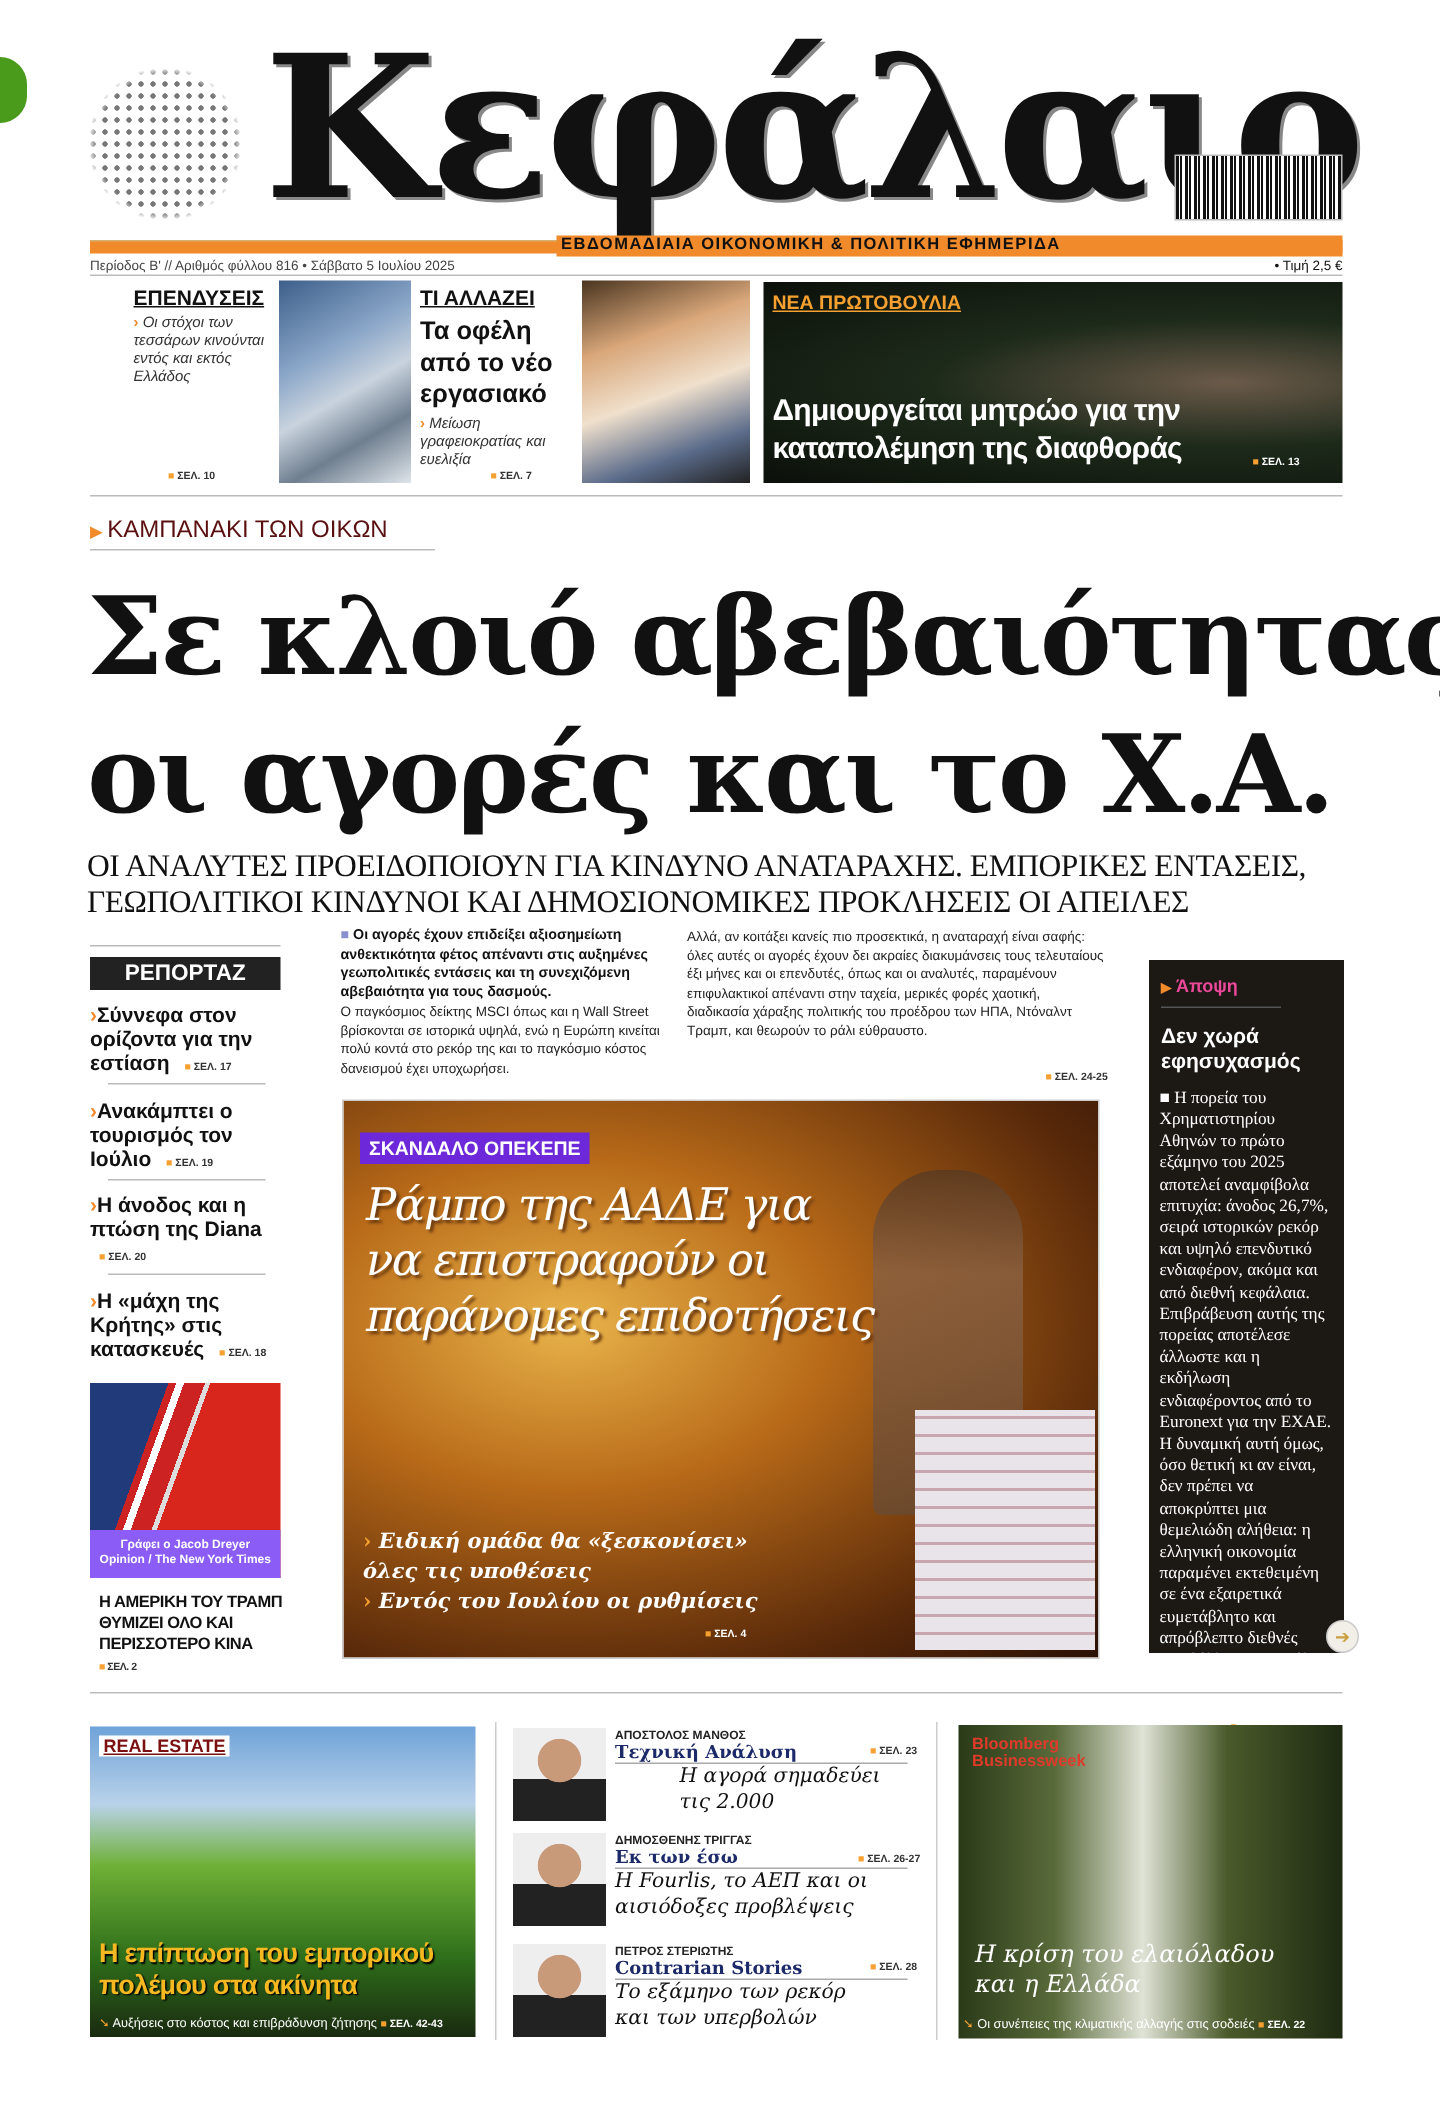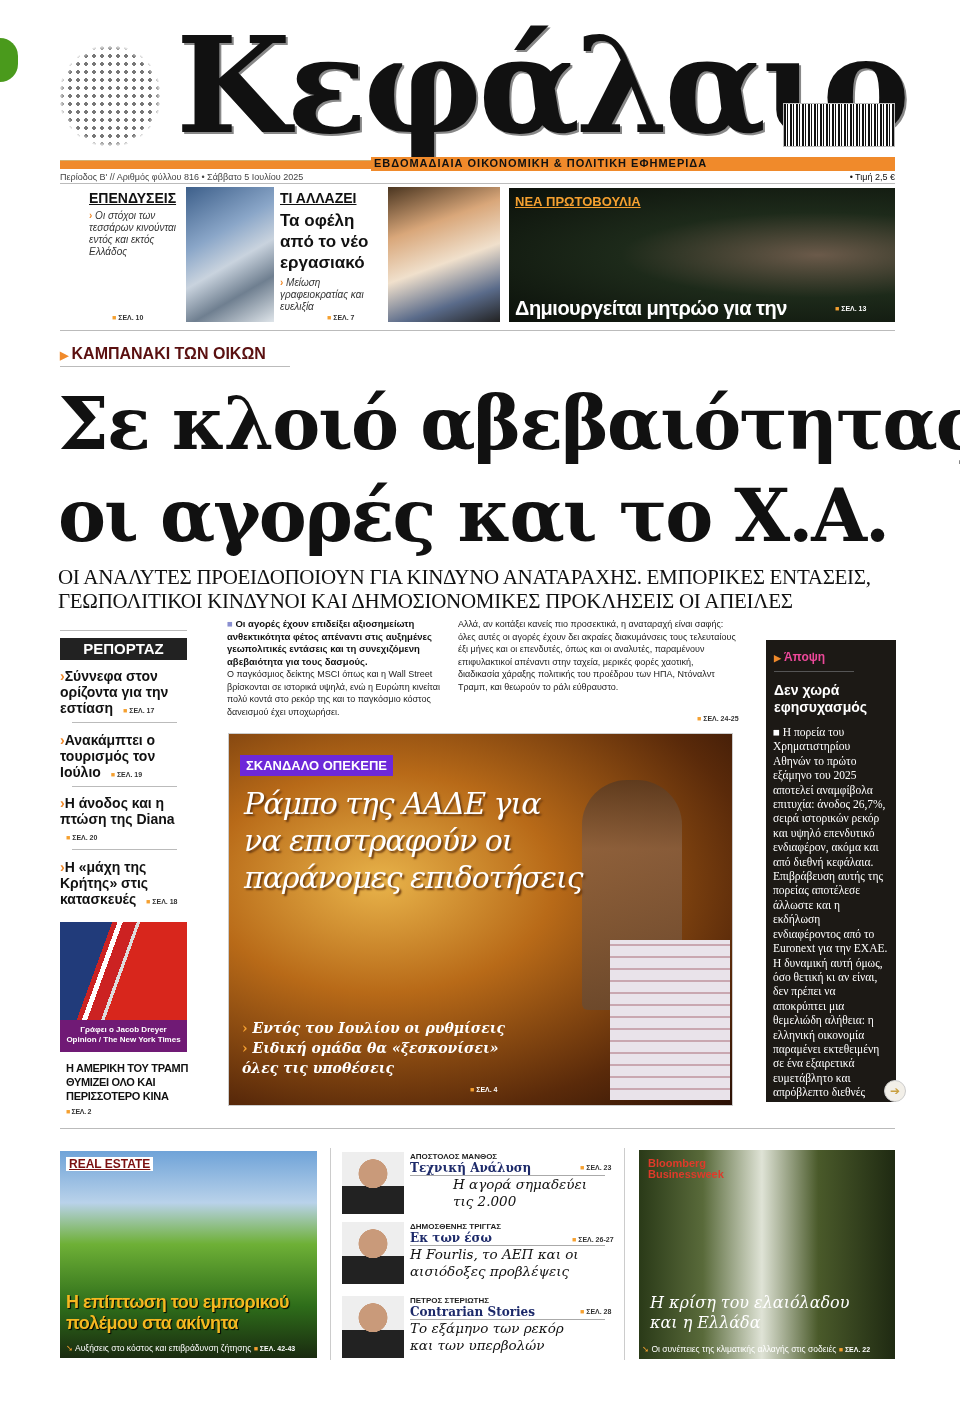--- a/index.html
+++ b/index.html
@@ -27,31 +27,31 @@
   .sel::before { content: "■ "; color: #f5a030; }
   .photo { overflow: hidden; }
   .photo-bank { left: 186px; top: 187px; width: 88px; height: 135px; background: linear-gradient(150deg,#3d5f8a 0%,#8aa6c8 35%,#c9d3de 55%,#6f7f90 75%,#dfe5ea 100%); }
   .photo-office { left: 388px; top: 187px; width: 112px; height: 135px; background: linear-gradient(160deg,#4a3520 0%,#d9a77a 30%,#f0e0cc 55%,#5a6b8a 80%,#222 100%); }
   .banner-pm { left: 509px; top: 188px; width: 386px; height: 134px; background: radial-gradient(ellipse at 80% 50%, #6b5a4a 0%, #1d2a1a 45%, #0b100a 100%); }
   .banner-kicker { left: 515px; top: 194px; font-size: 13px; font-weight: bold; color: #f5a030; text-decoration: underline; }
   .banner-h { left: 515px; top: 262px; font-size: 20px; font-weight: bold; color: #fff; line-height: 25px; letter-spacing: -0.5px; }
   .banner-sel { left: 835px; top: 305px; color: #fff; }
   .banner-sel.sel { color: #fff; }
   
-  .section-kicker { left: 60px; top: 345px; font-size: 16px; font-weight: bold; color: #5a1010; }
+  .section-kicker { left: 60px; top: 345px; font-size: 16px; font-weight: normal; color: #5a1010; }
   .section-kicker::before { content: "▶ "; color: #f08a2b; font-size: 11px; }
   .main-h { left: 58px; top: 378px; font-family: "DejaVu Serif", serif; font-weight: bold; font-size: 72px; line-height: 92px; letter-spacing: -2px; color: #111; white-space: nowrap; }
   .main-sub { left: 58px; top: 565px; font-family: "Liberation Serif", serif; font-size: 21px; line-height: 24px; color: #111; width: 850px; letter-spacing: -0.3px; }
   
   .reportaz { left: 60px; top: 638px; width: 127px; height: 22px; background: #222; color: #fff; font-size: 15px; font-weight: bold; text-align: center; line-height: 22px; }
   .rep-item { left: 60px; width: 132px; font-size: 14px; font-weight: bold; line-height: 16px; color: #111; }
   .rep-item .arr { color: #f08a2b; }
   .rep-sel { display: inline-block; margin-left: 6px; }
   .flag { left: 60px; top: 922px; width: 127px; height: 130px; background: linear-gradient(110deg,#213b7a 0 30%,#c22 30% 33%,#fff 33% 36%,#c22 36% 44%,#ddd 44% 46%,#d8261c 46% 100%); }
-  .flag-caption { left: 60px; top: 1020px; width: 127px; height: 32px; background: #701a75; color: #fff; font-size: 8px; font-weight: bold; text-align: center; padding-top: 5px; line-height: 10px; }
+  .flag-caption { left: 60px; top: 1020px; width: 127px; height: 32px; background: #8b5cf6; color: #fff; font-size: 8px; font-weight: bold; text-align: center; padding-top: 5px; line-height: 10px; }
   .flag-h { left: 66px; top: 1061px; font-size: 11px; font-weight: bold; line-height: 14px; color: #111; letter-spacing: -0.3px; }
   
   .lead-bold { left: 227px; top: 618px; width: 220px; font-size: 9.5px; font-weight: bold; line-height: 12.5px; }
   .lead-bold::before { content: "■ "; color: #8a8fd0; }
   .lead-normal { left: 227px; top: 668px; width: 225px; font-size: 9px; line-height: 12.5px; color: #222; }
   .col2 { left: 458px; top: 618px; width: 278px; font-size: 9px; line-height: 12.5px; color: #222; }
   .col2-sel { left: 697px; top: 715px; }
   
   .feature { left: 228px; top: 733px; width: 505px; height: 373px; background: radial-gradient(ellipse at 30% 40%, #e8b34a 0%, #b86a18 35%, #5a2a0a 75%, #2a1005 100%); border: 1px solid #ccc; }
   .feature-kicker { left: 240px; top: 755px; background: #6d28d9; color: #fff; font-size: 13px; font-weight: bold; padding: 3px 6px; }
@@ -112,21 +112,21 @@
 <div class="abs photo photo-office"></div>
 <div class="abs" style="left:280px;top:190px;width:100px;">
   <div class="kicker-ul">ΤΙ ΑΛΛΑΖΕΙ</div>
   <div class="teaser-h" style="margin-top:4px;">Τα οφέλη από το νέο εργασιακό</div>
   <div class="teaser-sub" style="margin-top:4px;">Μείωση γραφειοκρατίας και ευελιξία</div>
 </div>
 <div class="abs sel" style="left:327px;top:314px;">ΣΕΛ. 7</div>
 
 <div class="abs banner-pm"></div>
 <div class="abs banner-kicker">ΝΕΑ ΠΡΩΤΟΒΟΥΛΙΑ</div>
-<div class="abs banner-h" style="width:320px;margin-top:34px;">Δημιουργείται μητρώο για την καταπολέμηση της διαφθοράς</div>
+<div class="abs banner-h" style="width:320px;">Δημιουργείται μητρώο για την καταπολέμηση της διαφθοράς</div>
 <div class="abs sel banner-sel">ΣΕΛ. 13</div>
 <div class="abs rule" style="left:60px;top:330px;width:835px;"></div>
 
 <div class="abs section-kicker">ΚΑΜΠΑΝΑΚΙ ΤΩΝ ΟΙΚΩΝ</div>
 <div class="abs rule" style="left:60px;top:366px;width:230px;"></div>
 <div class="abs main-h">
   <div>Σε κλοιό αβεβαιότητας</div>
   <div>οι αγορές και το Χ.Α.</div>
 </div>
 <div class="abs main-sub">ΟΙ ΑΝΑΛΥΤΕΣ ΠΡΟΕΙΔΟΠΟΙΟΥΝ ΓΙΑ ΚΙΝΔΥΝΟ ΑΝΑΤΑΡΑΧΗΣ. ΕΜΠΟΡΙΚΕΣ ΕΝΤΑΣΕΙΣ, ΓΕΩΠΟΛΙΤΙΚΟΙ ΚΙΝΔΥΝΟΙ ΚΑΙ ΔΗΜΟΣΙΟΝΟΜΙΚΕΣ ΠΡΟΚΛΗΣΕΙΣ ΟΙ ΑΠΕΙΛΕΣ</div>
@@ -167,22 +167,22 @@
   <span>Η ΑΜΕΡΙΚΗ ΤΟΥ ΤΡΑΜΠ ΘΥΜΙΖΕΙ ΟΛΟ ΚΑΙ ΠΕΡΙΣΣΟΤΕΡΟ ΚΙΝΑ</span>
   <span class="sel">ΣΕΛ. 2</span>
 </div>
 
 <div class="abs feature"></div>
 <div class="abs farmer"></div>
 <div class="abs money"></div>
 <div class="abs feature-kicker">ΣΚΑΝΔΑΛΟ ΟΠΕΚΕΠΕ</div>
 <div class="abs feature-h" style="width:340px;">Ράμπο της ΑΑΔΕ για να επιστραφούν οι παράνομες επιδοτήσεις</div>
 <div class="abs feature-bullets">
+  <div style="width:280px;"><span class="arr">› </span><span>Ειδική ομάδα θα «ξεσκονίσει» όλες τις υποθέσεις</span></div>
   <div><span class="arr">› </span><span>Εντός του Ιουλίου οι ρυθμίσεις</span></div>
-  <div style="width:280px;"><span class="arr">› </span><span>Ειδική ομάδα θα «ξεσκονίσει» όλες τις υποθέσεις</span></div>
 </div>
 <div class="abs sel feature-sel">ΣΕΛ. 4</div>
 
 <div class="abs opinion"></div>
 <div class="abs op-kicker">Άποψη</div>
 <div class="abs rule" style="left:774px;top:671px;width:80px;background:#555;"></div>
 <div class="abs op-title" style="width:115px;">Δεν χωρά εφησυχασμός</div>
 <div class="abs op-body">
   <span>Η πορεία του Χρηματιστηρίου Αθηνών το πρώτο εξάμηνο του 2025 αποτελεί αναμφίβολα επιτυχία: άνοδος 26,7%, σειρά ιστορικών ρεκόρ και υψηλό επενδυτικό ενδιαφέρον, ακόμα και από διεθνή κεφάλαια. Επιβράβευση αυτής της πορείας αποτέλεσε άλλωστε και η εκδήλωση ενδιαφέροντος από το Euronext για την ΕΧΑΕ. Η δυναμική αυτή όμως, όσο θετική κι αν είναι, δεν πρέπει να αποκρύπτει μια θεμελιώδη αλήθεια: η ελληνική οικονομία παραμένει εκτεθειμένη σε ένα εξαιρετικά ευμετάβλητο και απρόβλεπτο διεθνές περιβάλλον. Οι μεγάλες οικονομίες, από τις ΗΠΑ μέχρι την Κίνα, κινούνται</span>
   <span class="sel dark-sel">ΣΕΛ. 2</span>

